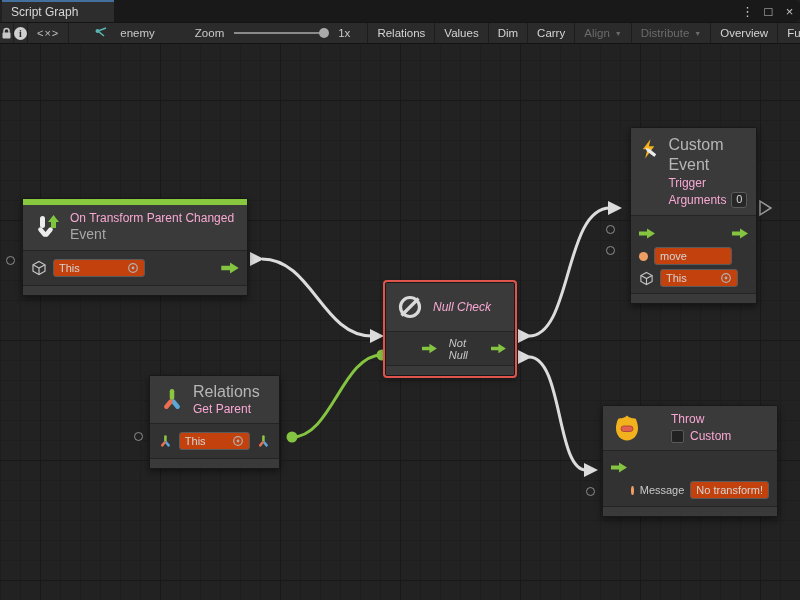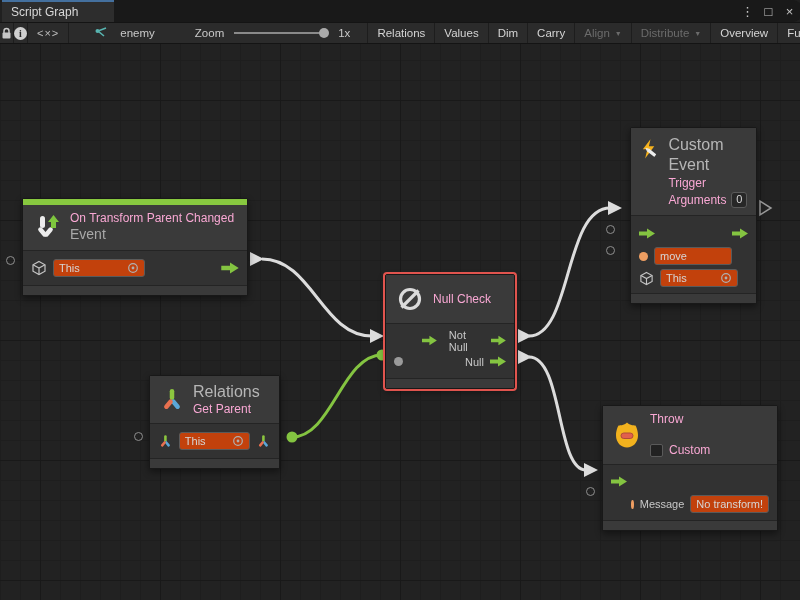--- a/index.html
+++ b/index.html
@@ -245,44 +245,36 @@
             </g>
           <g transform="rotate(-140 13 13)">
               <rect x="10.75" y="2" width="4.5" height="11" rx="2.25" fill="#e8704f"></rect>
             </g>
         </svg>
       </div>
     </div>
     <div class="n-footer"></div>
   </div>
 
-  <div class="node selected" style="left:385px;top:230px;width:130px;">
+  <div class="node selected" style="left:385px;top:238px;width:130px;font-style:italic;">
     <div class="n-header" style="padding:9px 9px;">
       <svg width="30" height="30" viewBox="0 0 30 30">
         <circle cx="15" cy="15" r="9.5" fill="none" stroke="#dadada" stroke-width="3.2"></circle>
         <line x1="6.5" y1="23.5" x2="23.5" y2="6.5" stroke="#dadada" stroke-width="3.2"></line>
       </svg>
       <span class="n-title">Null Check</span>
     </div>
     <div class="n-divider"></div>
     <div class="n-body" style="padding:6px 0;">
       <div class="n-row" style="height:21px;padding-left:36px;">
         <svg width="16" height="11" viewBox="0 0 16 11">
           <path d="M0,3.5 H8 V0.5 L16,5.5 L8,10.5 V7.5 H0 Z" fill="#84c441"></path>
         </svg>
         <div class="flex1"></div>
         <span class="port-label">Not Null</span>
-        <svg width="16" height="11" viewBox="0 0 16 11">
-          <path d="M0,3.5 H8 V0.5 L16,5.5 L8,10.5 V7.5 H0 Z" fill="#84c441"></path>
-        </svg>
-      </div>
-      <div class="n-row" style="height:21px;">
-        <span class="dot gray"></span>
-        <div class="flex1"></div>
-        <span class="port-label">Null</span>
         <svg width="16" height="11" viewBox="0 0 16 11">
           <path d="M0,3.5 H8 V0.5 L16,5.5 L8,10.5 V7.5 H0 Z" fill="#84c441"></path>
         </svg>
       </div>
     </div>
     <div class="n-footer"></div>
   </div>
 
   <div class="node" style="left:630px;top:83px;width:127px;">
     <div class="n-header" style="align-items:flex-start;padding:7px 8px;">
@@ -335,21 +327,21 @@
     </div>
     <div class="n-footer"></div>
   </div>
 
   <div class="node" style="left:602px;top:361px;width:176px;">
     <div class="n-header">
       <svg width="30" height="30" viewBox="0 0 30 30">
         <path d="M15,2.5 C17.5,5.5 23.5,5.5 23.5,5.5 C23.5,5.5 26,9.5 26,15.5 C26,22.5 21,27.5 15,27.5 C9,27.5 4,22.5 4,15.5 C4,9.5 6.5,5.5 6.5,5.5 C6.5,5.5 12.5,5.5 15,2.5 Z" fill="#f2b21e"></path>
         <rect x="9" y="13" width="12" height="5.5" rx="2.75" fill="#e2604c" stroke="#b14a3a" stroke-width="1"></rect>
       </svg>
-      <div class="n-titles" style="gap:16px;">
+      <div class="n-titles" style="gap:2px;margin-left:21px;">
         <span class="n-title">Throw</span>
         <span style="display:flex;align-items:center;gap:6px;">
           <span class="checkbox"></span>
           <span class="n-title">Custom</span>
         </span>
       </div>
     </div>
     <div class="n-divider"></div>
     <div class="n-body" style="padding:5px 0 4px;">
       <div class="n-row" style="height:22px;">

